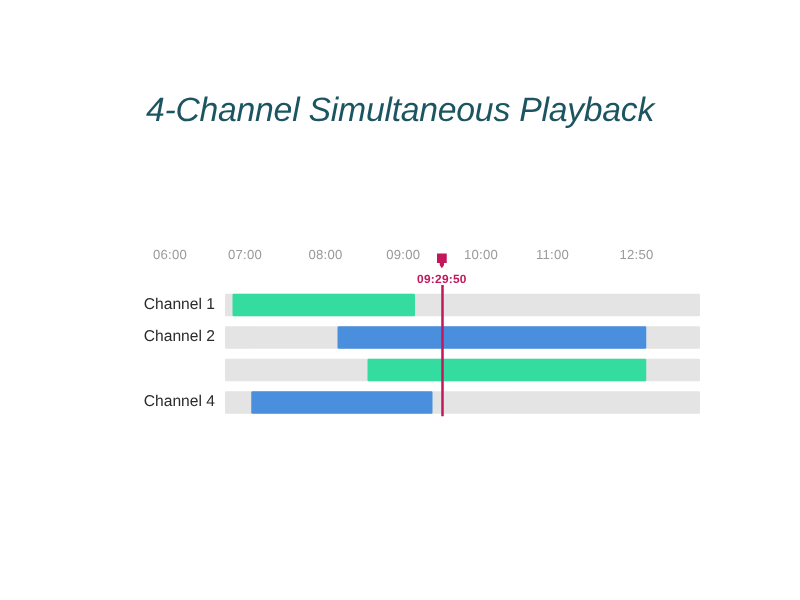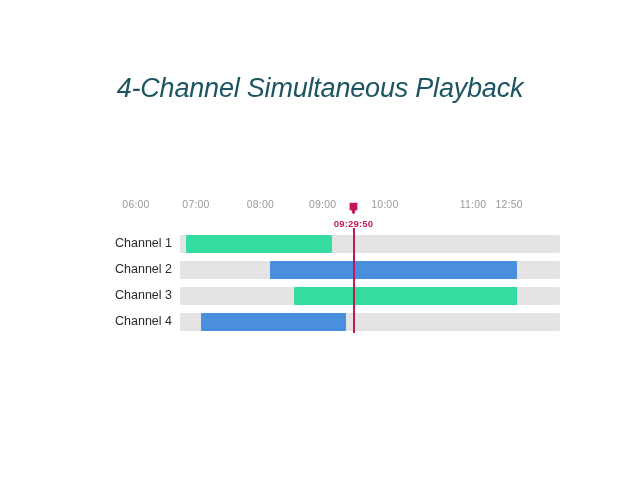--- a/index.html
+++ b/index.html
@@ -138,39 +138,38 @@
   <h1 class="page-title">4-Channel Simultaneous Playback</h1>
 
   <div class="timeline">
 
     <div class="axis">
         <span class="tick-label" style="left: 136px;">06:00</span>
         <span class="tick-label" style="left: 196px;">07:00</span>
         <span class="tick-label" style="left: 260.4px;">08:00</span>
         <span class="tick-label" style="left: 322.6px;">09:00</span>
         <span class="tick-label" style="left: 384.8px;">10:00</span>
-        <span class="tick-label" style="left: 473px;">11:00</span>
+        <span class="tick-label" style="left: 442px;">11:00</span>
         <span class="tick-label" style="left: 509.2px;">12:50</span>
       </div>
 
     <div>
         <div class="row" style="top: 37px;">
           <div class="row-label">Channel 1</div>
           <div class="track" style="background: rgb(228, 228, 228);">
             <div class="segment" style="left: 5.76px; width: 146.17px; background: rgb(53, 220, 160);"></div>
           </div>
         </div>
         <div class="row" style="top: 63px;">
           <div class="row-label">Channel 2</div>
           <div class="track" style="background: rgb(228, 228, 228);">
             <div class="segment" style="left: 89.73px; width: 246.934px; background: rgb(74, 143, 222);"></div>
           </div>
         </div>
         <div class="row" style="top: 89px;">
-          <div class="row-label">Channel 3</div>
           <div class="track" style="background: rgb(228, 228, 228);">
             <div class="segment" style="left: 113.988px; width: 222.676px; background: rgb(53, 220, 160);"></div>
           </div>
         </div>
         <div class="row" style="top: 115px;">
           <div class="row-label">Channel 4</div>
           <div class="track" style="background: rgb(228, 228, 228);">
             <div class="segment" style="left: 21.31px; width: 144.926px; background: rgb(74, 143, 222);"></div>
           </div>
         </div>

